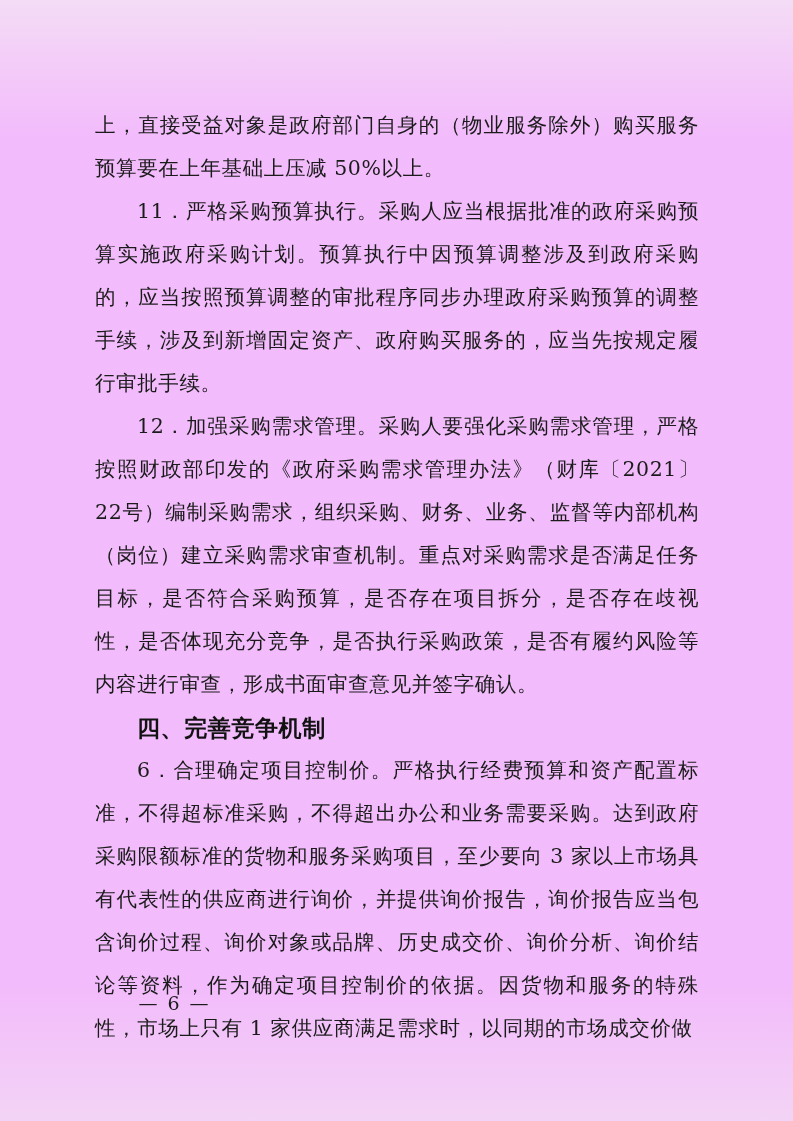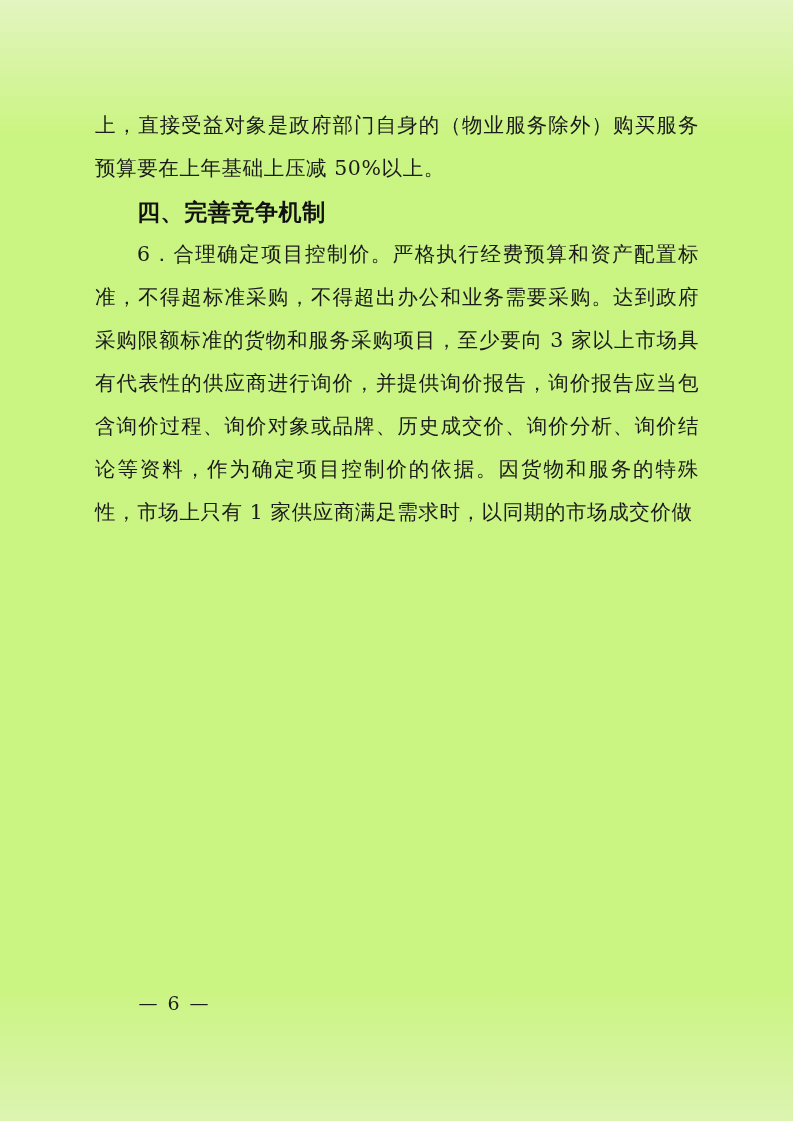--- a/index.html
+++ b/index.html
@@ -7,21 +7,21 @@
     padding: 0;
     background: #8a8a8a;
   }
   body {
     font-family: "DejaVu Serif", "Liberation Serif", serif;
   }
   .page {
     position: relative;
     width: 793px;
     height: 1121px;
-    background: #bef264;
+    background: #f0abfc;
     overflow: hidden;
     box-sizing: border-box;
     padding-left: 16px;
   }
   
   .page::before {
     content: "";
     position: absolute;
     inset: 0;
     background:
@@ -71,19 +71,21 @@
     display: inline-block;
     transform: translateX(-222px);
   }
 </style>
 </head>
 <body>
 
 <div class="page">
   <div class="content">
     <p class="para">上，直接受益对象是政府部门自身的（物业服务除外）购买服务预算要在上年基础上压减 50%以上。</p>
+    <p class="para indent">11．严格采购预算执行。采购人应当根据批准的政府采购预算实施政府采购计划。预算执行中因预算调整涉及到政府采购的，应当按照预算调整的审批程序同步办理政府采购预算的调整手续，涉及到新增固定资产、政府购买服务的，应当先按规定履行审批手续。</p>
+    <p class="para indent">12．加强采购需求管理。采购人要强化采购需求管理，严格按照财政部印发的《政府采购需求管理办法》（财库〔2021〕22号）编制采购需求，组织采购、财务、业务、监督等内部机构（岗位）建立采购需求审查机制。重点对采购需求是否满足任务目标，是否符合采购预算，是否存在项目拆分，是否存在歧视性，是否体现充分竞争，是否执行采购政策，是否有履约风险等内容进行审查，形成书面审查意见并签字确认。</p>
     <p class="heading">四、完善竞争机制</p>
     <p class="para indent">6．合理确定项目控制价。严格执行经费预算和资产配置标准，不得超标准采购，不得超出办公和业务需要采购。达到政府采购限额标准的货物和服务采购项目，至少要向 3 家以上市场具有代表性的供应商进行询价，并提供询价报告，询价报告应当包含询价过程、询价对象或品牌、历史成交价、询价分析、询价结论等资料，作为确定项目控制价的依据。因货物和服务的特殊性，市场上只有 1 家供应商满足需求时，以同期的市场成交价做</p>
   </div>
   <div class="pagenum">
     <span>— 6 —</span>
   </div>
 </div>
 
 </body></html>

